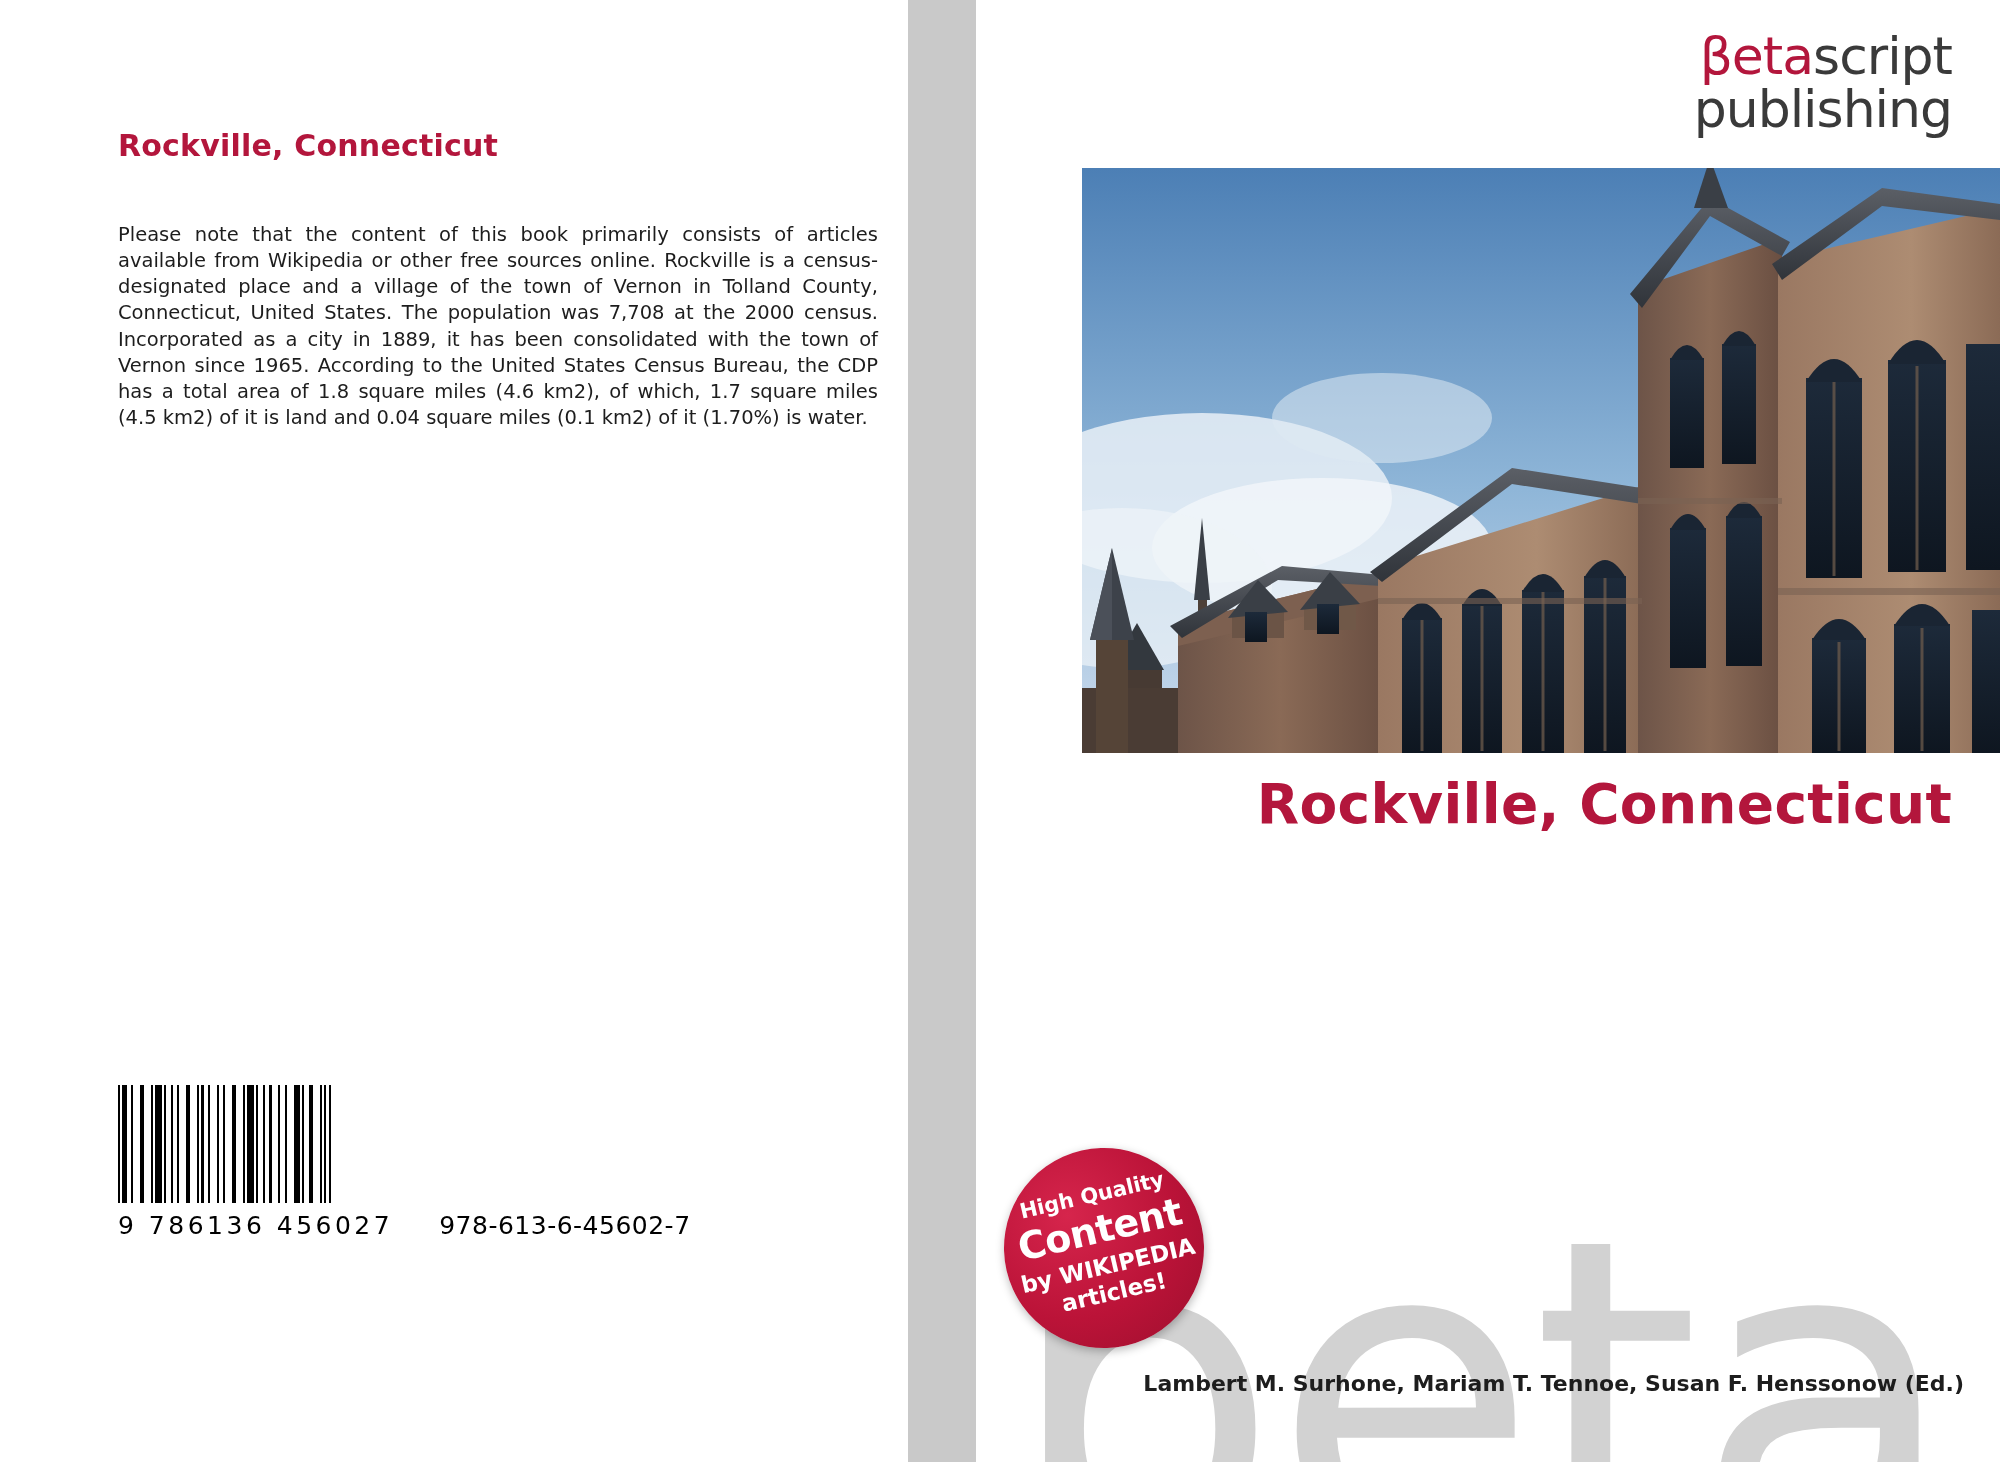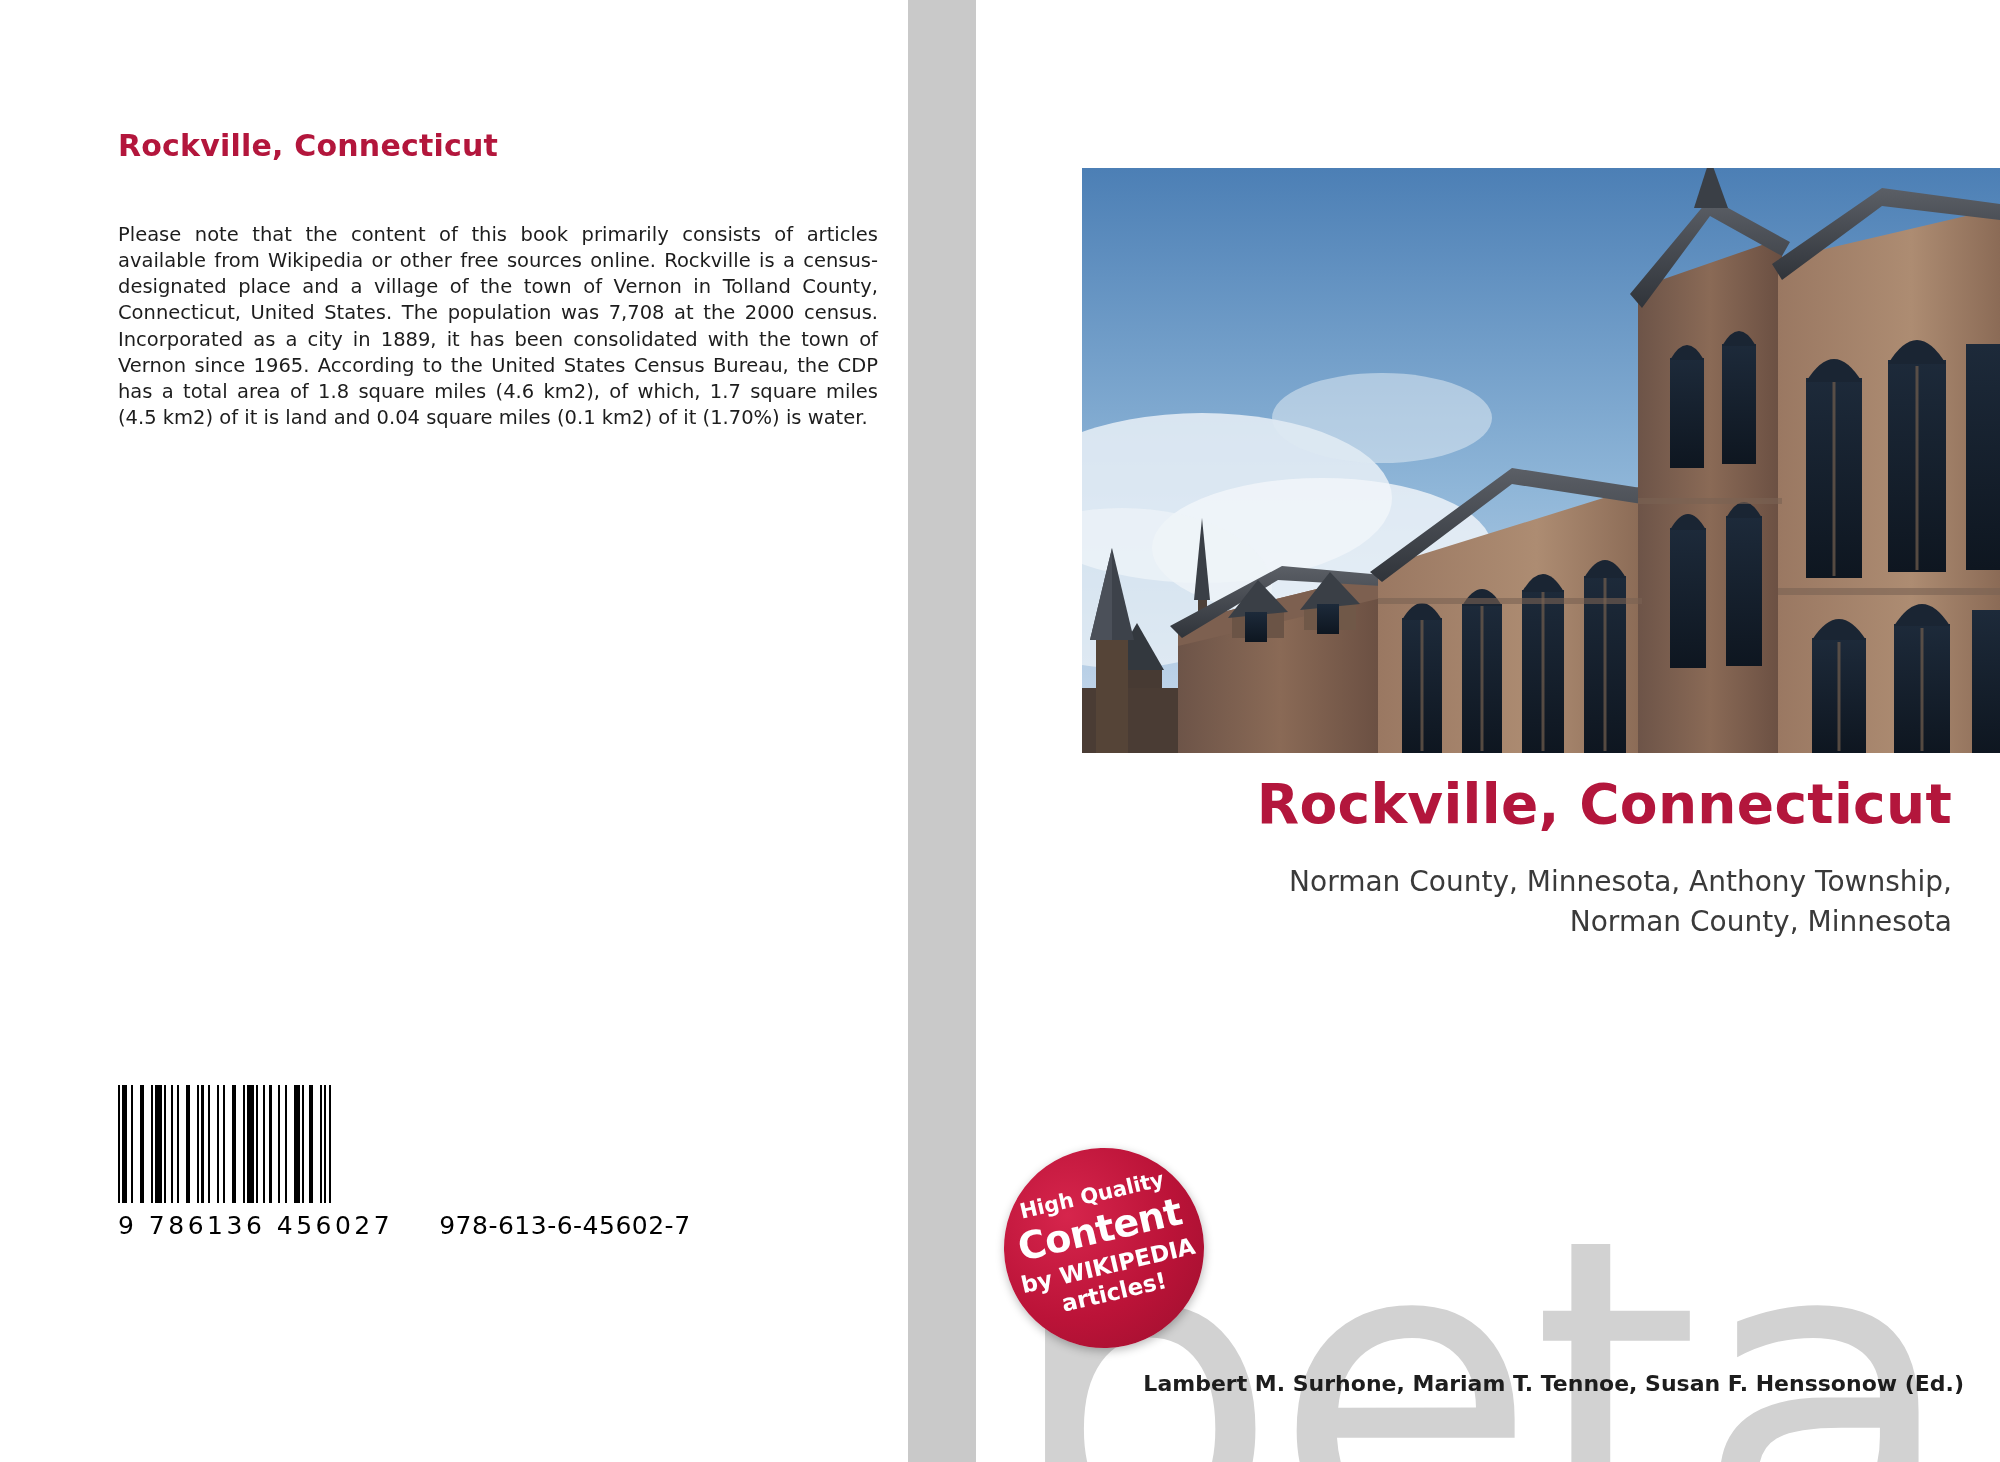--- a/index.html
+++ b/index.html
@@ -284,20 +284,26 @@
       </div>
     </div>
   </div>
 
   <div class="spine"></div>
 
   <div class="front-cover">
 
     <div class="watermark">beta</div>
 
+    <div class="logo">
+      <div class="line1">
+        <span class="beta-b">β</span><span class="eta">eta</span><span>script</span>
+      </div>
+      <div class="line2">publishing</div>
+    </div>
 
     <div class="photo">
       <svg width="918" height="585" viewBox="0 0 918 585" xmlns="http://www.w3.org/2000/svg">
         <defs>
           <linearGradient id="sky" x1="0" y1="0" x2="0" y2="1">
             <stop offset="0%" stop-color="#4c7fb5"></stop>
             <stop offset="55%" stop-color="#8fb6d8"></stop>
             <stop offset="100%" stop-color="#cddced"></stop>
           </linearGradient>
           <linearGradient id="stoneA" x1="0" y1="0" x2="1" y2="0">
@@ -407,21 +413,20 @@
 
         <g fill="#7a6253" opacity="0.6">
           <rect x="296" y="430" width="264" height="6"></rect>
           <rect x="696" y="420" width="222" height="7"></rect>
           <rect x="556" y="330" width="144" height="6"></rect>
         </g>
       </svg>
     </div>
 
     <div class="front-title">Rockville, Connecticut</div>
-    <div class="front-subtitle">Norman County, Minnesota, Anthony Township, Norman County, Minnesota</div>
 
     <div class="sticker">
       <div class="s1">High Quality</div>
       <div class="s2">Content</div>
       <div class="s3">by WIKIPEDIA</div>
       <div class="s4">articles!</div>
     </div>
 
     <div class="authors">Lambert M. Surhone, Mariam T. Tennoe, Susan F. Henssonow (Ed.)</div>
   </div>

